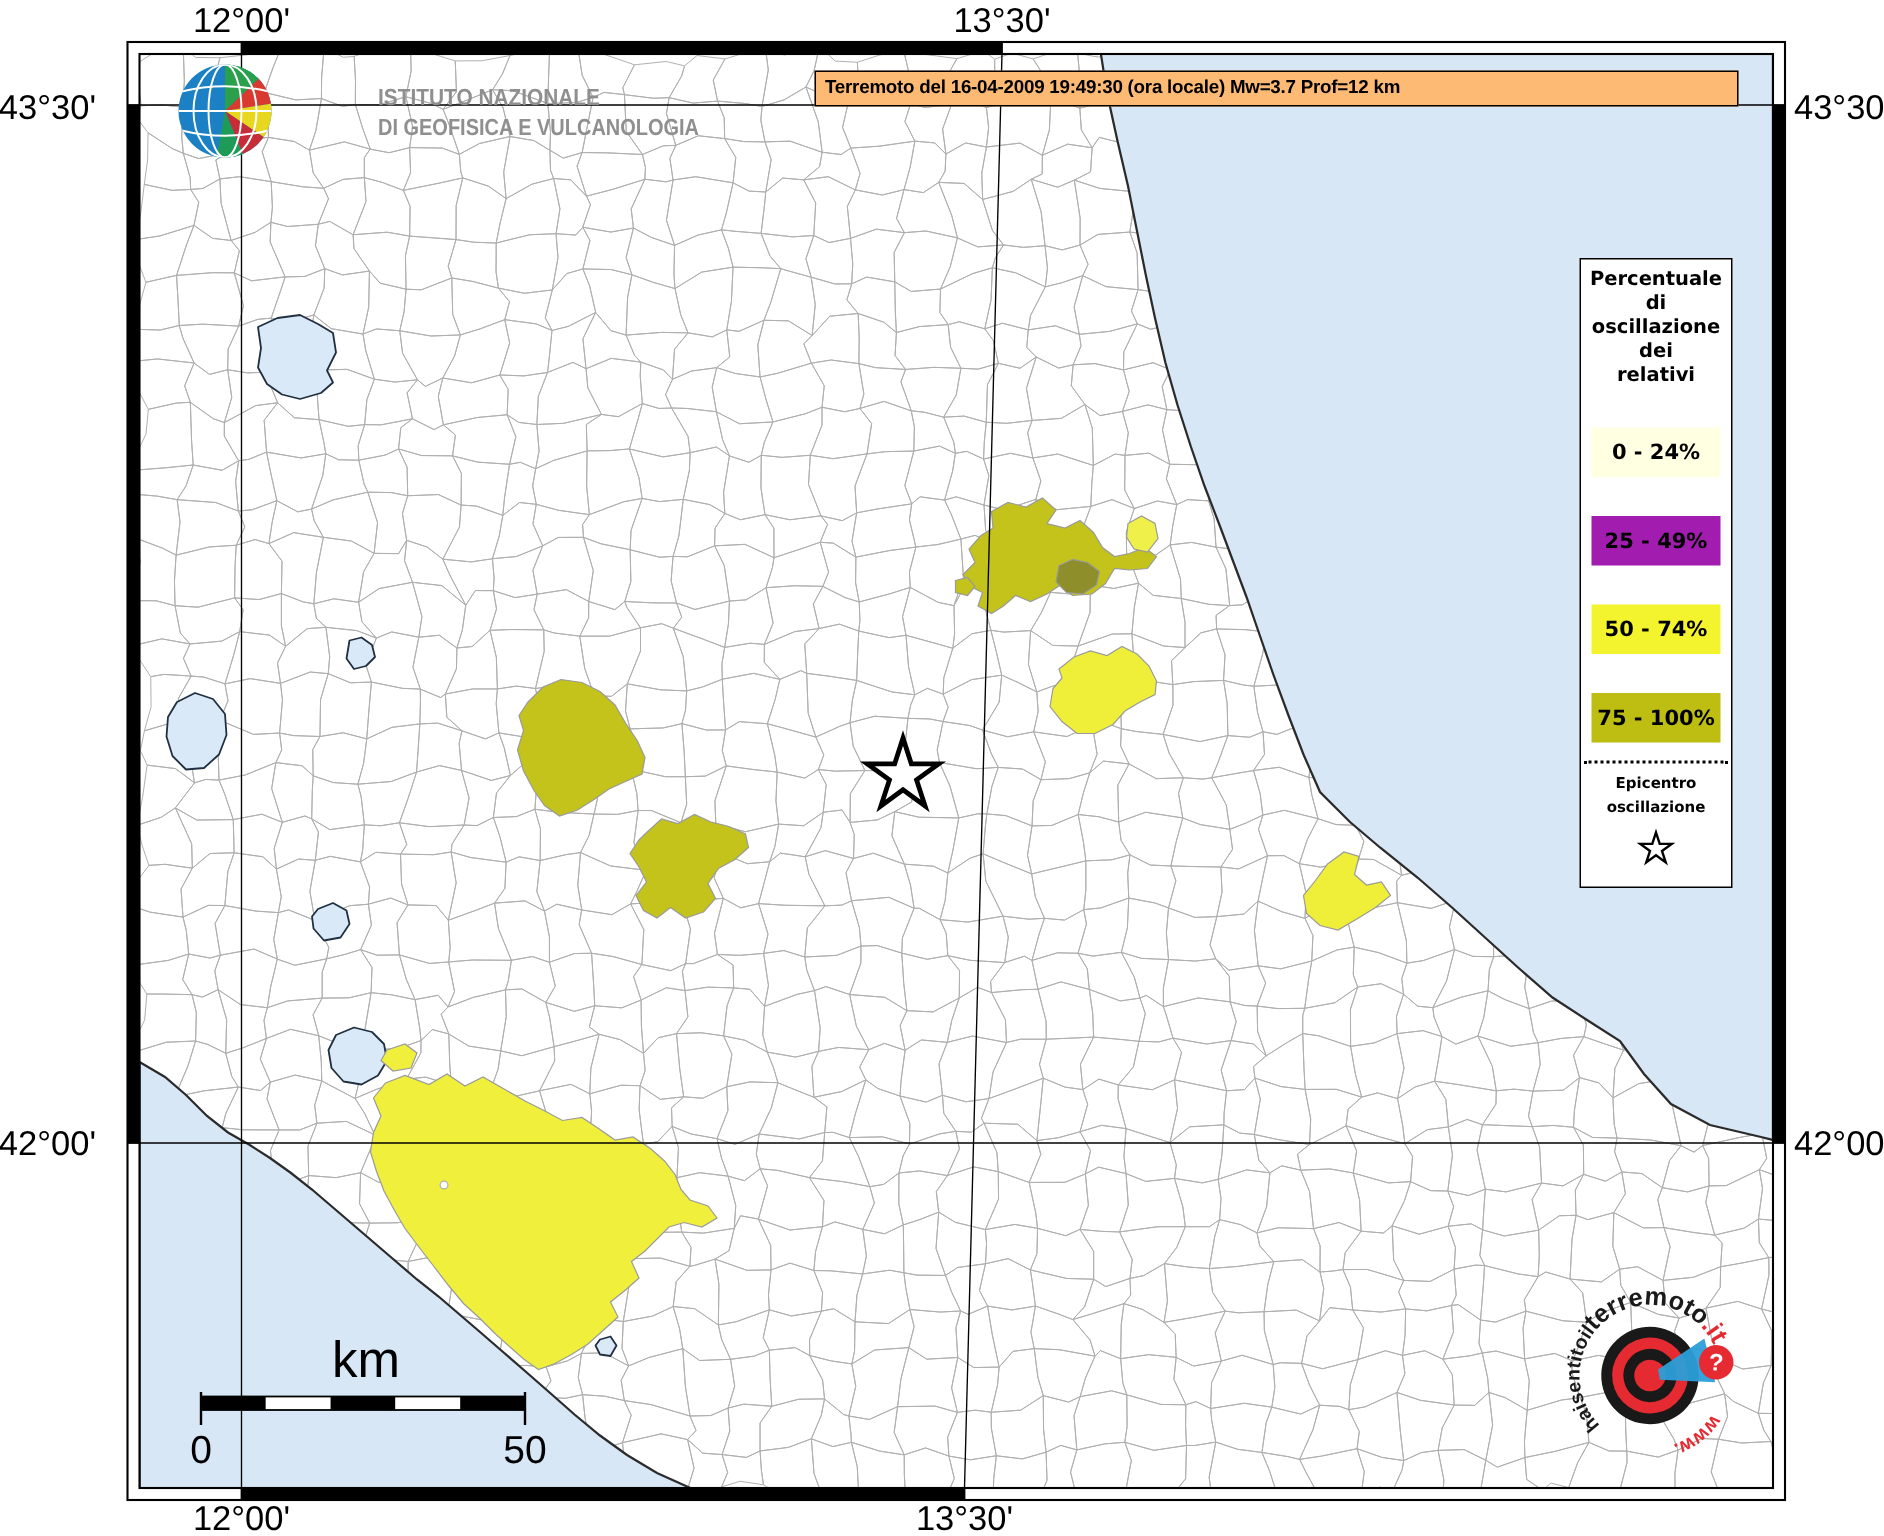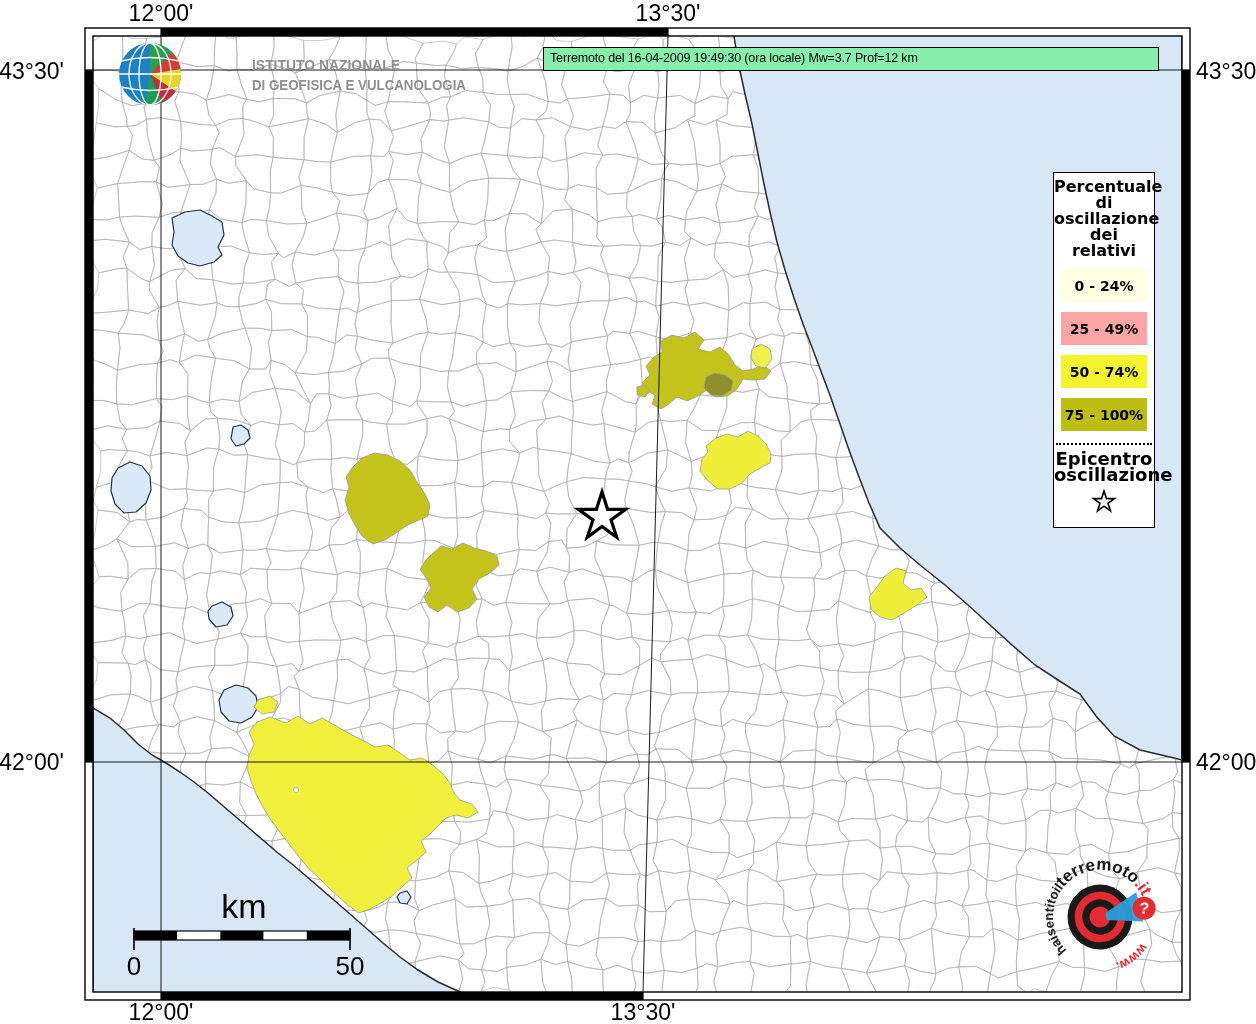--- a/index.html
+++ b/index.html
@@ -4,34 +4,34 @@
 <style>
   html,body{margin:0;padding:0;background:#fff;}
   body{width:1256px;height:1024px;position:relative;overflow:hidden;
        font-family:"Liberation Sans",sans-serif;}
   #stage{position:absolute;left:0;top:0;width:1256px;height:1024px;}
   svg{position:absolute;left:0;top:0;}
   text{font-family:"Liberation Sans",sans-serif;}
 
   
   #info-box{position:absolute;left:543px;top:47px;width:616px;
-    background:#86efac;border:1.5px solid #000;box-sizing:border-box;
+    background:#fdba74;border:1.5px solid #000;box-sizing:border-box;
     padding:3px 4px 4px 6px;font-size:12.5px;line-height:15.3px;color:#000;
-    white-space:nowrap;letter-spacing:-0.15px;}
+    white-space:nowrap;letter-spacing:-0.15px;font-weight:bold;}
 
   
   #legend{position:absolute;left:1053px;top:172px;width:102px;
     background:#fff;border:1.5px solid #000;box-sizing:border-box;
     padding:6px 0 8px 0;font-family:"DejaVu Sans",sans-serif;color:#000;}
-  #legend .title{font-weight:bold;font-size:16px;line-height:16px;text-align:center;}
-  .legend-row{width:86px;height:33px;margin:10px auto 0 auto;display:flex;
+  #legend .title{font-weight:bold;font-size:13px;line-height:16px;text-align:center;}
+  .legend-row{width:86px;height:33px;margin:26px auto 0 auto;display:flex;
     align-items:center;justify-content:center;font-weight:bold;font-size:14px;
     white-space:nowrap;}
   #legend .divider{border-top:2px dotted #000;margin:12px 2px 6px 2px;height:0;}
-  #legend .epi{font-weight:bold;font-size:18px;line-height:16px;text-align:center;}
+  #legend .epi{font-weight:bold;font-size:10px;line-height:16px;text-align:center;}
   #legend .starwrap{text-align:center;margin-top:4px;}
 </style>
 </head>
 <body>
 
 <div id="stage">
 
 <svg id="map-svg" width="1256" height="1024" viewBox="0 0 1256 1024" xmlns="http://www.w3.org/2000/svg" xmlns:xlink="http://www.w3.org/1999/xlink">
   <defs>
     <clipPath id="mapclip">
@@ -182,21 +182,21 @@
 <div id="legend">
   <div class="title">
     <div>Percentuale</div>
     <div>di</div>
     <div>oscillazione</div>
     <div>dei</div>
     <div>relativi</div>
   </div>
   <div id="legend-classes">
         <div class="legend-row" style="background: rgb(255, 255, 225);">0 - 24%</div>
-        <div class="legend-row" style="background: #fca5a5;">25 - 49%</div>
+        <div class="legend-row" style="background: #a21caf;">25 - 49%</div>
         <div class="legend-row" style="background: rgb(244, 244, 46);">50 - 74%</div>
         <div class="legend-row" style="background: rgb(190, 190, 18);">75 - 100%</div>
       </div>
   <div class="divider"></div>
   <div class="epi">
     <div>Epicentro</div>
     <div>oscillazione</div>
   </div>
   <div class="starwrap">
     <svg id="legend-star" width="28" height="28" viewBox="0 0 28 28" style="position:static">

